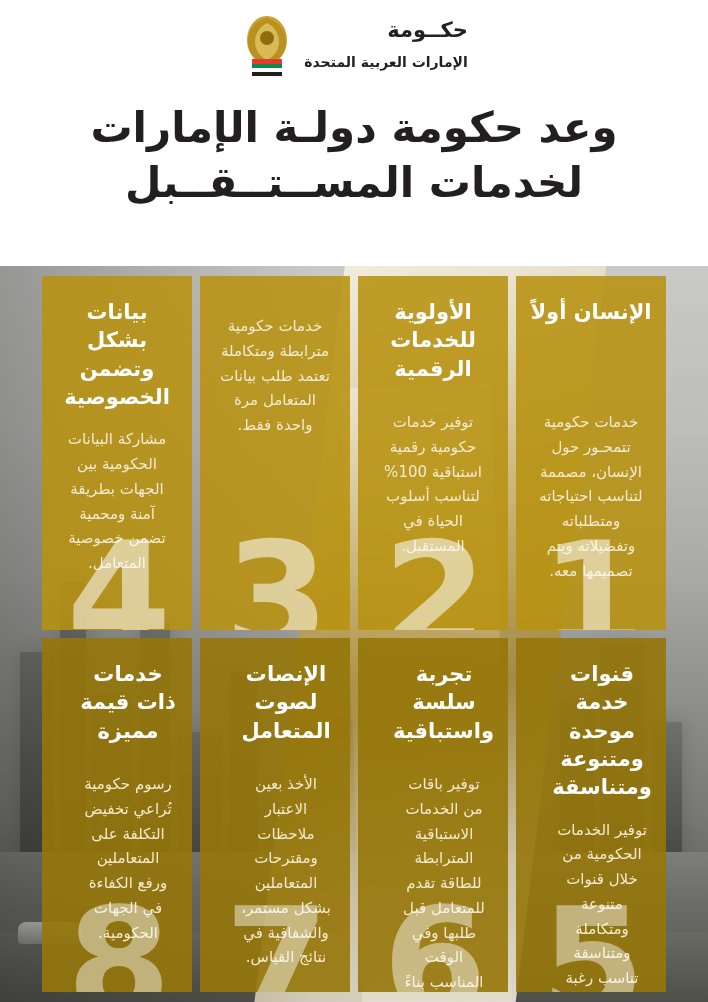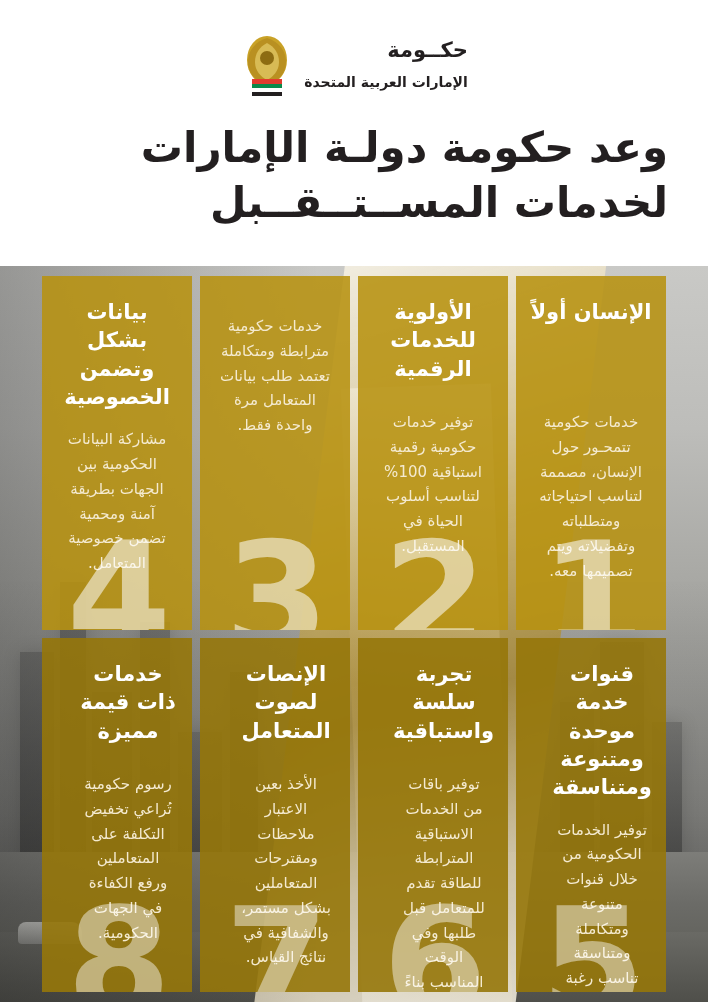--- a/index.html
+++ b/index.html
@@ -24,21 +24,21 @@
     background: #ffffff;
     text-align: center;
   }
 
   .emblem-row {
     display: flex;
     flex-direction: row;
     align-items: center;
     justify-content: center;
     gap: 10px;
-    padding-top: 30px;
+    padding-top: 10px;
   }
 
   .emblem {
     width: 54px; height: 68px;
     position: relative;
     flex: 0 0 auto;
   }
   .emblem svg { display:block; }
 
   .gov-text {
@@ -58,21 +58,20 @@
   }
 
   .main-title {
     margin-top: 22px;
     color: #231f20;
     font-weight: bold;
     font-size: 42px;
     line-height: 1.32;
     letter-spacing: -0.5px;
     padding: 0 40px;
-    text-align: right;
   }
   .main-title .tl2 { display:block; }
 
   
   .band {
     position: absolute;
     top: 266px; left: 0;
     width: 708px; height: 736px;
     overflow: hidden;
     background: #8d8d8a;

